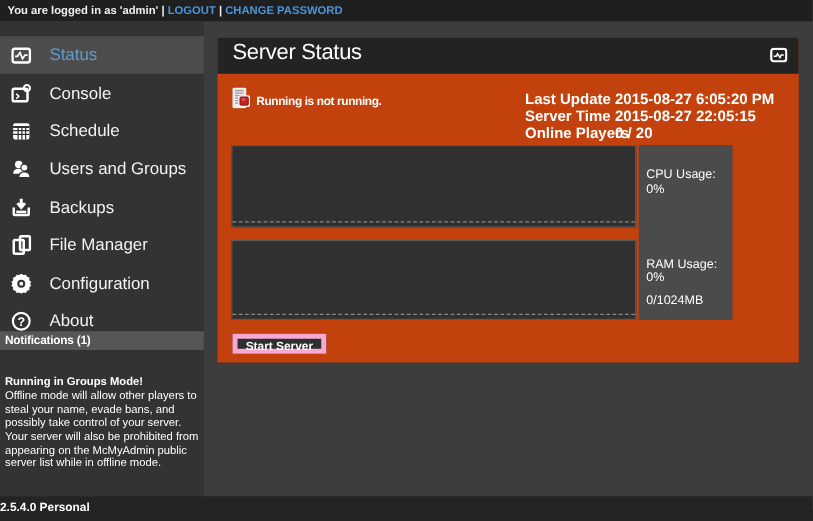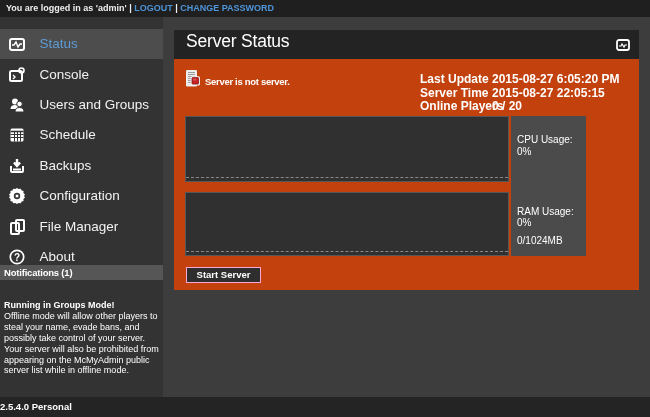--- a/index.html
+++ b/index.html
@@ -33,21 +33,21 @@
 .chart .dash { position:absolute; left:0; right:0; bottom:3px; height:0;
   border-top:1px dashed #888; }
 .cpuchart { top:86px; }
 .ramchart { top:162px; height:64px; }
 .lblbox { position:absolute; left:337px; width:75px; background:#4b4b4b; color:#fff;
   font-size:10px; line-height:11.6px; padding:18px 0 0 6px; }
 .cpubox { top:86px; height:76px; }
 .rambox { top:162px; height:64px; padding-top:13.5px; }
 .rambox .mb { margin-top:6px; }
 .startbtn { position:absolute; left:12px; top:237px; width:75px; height:16px;
-  border:1px solid #f9a8d4; background:#2e2e2e; color:#fff; font-size:9.5px;
+  border:4px solid #f9a8d4; background:#2e2e2e; color:#fff; font-size:9.5px;
   font-weight:bold; text-align:center; line-height:14px; }
 .bottombar { position:absolute; left:0; top:397px; width:650px; height:20px;
   background:#242424; color:#fff; font-size:9.5px; font-weight:bold;
   line-height:20px; padding-right:5px; }
 </style>
 </head>
 <body>
 <div class="topbar">You are logged in as 'admin' | <a href="#">LOGOUT</a> | <a href="#">CHANGE PASSWORD</a></div>
 
 <div class="sidebar">
@@ -62,63 +62,63 @@
     <li>
         <span class="ic"><svg width="16" height="16" viewBox="0 0 16 16">
       <rect x="1" y="4" width="12" height="10" rx="1.5" fill="none" stroke="#fff" stroke-width="2"></rect>
       <polyline points="4,8 6,10 4,12" fill="none" stroke="#fff" stroke-width="1.4"></polyline>
       <circle cx="12.5" cy="3.5" r="2.5" fill="none" stroke="#fff" stroke-width="1.6"></circle>
     </svg></span>
         <span class="tx">Console</span>
       </li>
     <li>
         <span class="ic"><svg width="16" height="16" viewBox="0 0 16 16">
-      <circle cx="6" cy="4.5" r="3" fill="#fff"></circle>
-      <path d="M1.5 12 Q1.5 8 6 8 Q10.5 8 10.5 12 Z" fill="#fff"></path>
-      <circle cx="10.5" cy="7" r="2.8" fill="#fff" stroke="#333" stroke-width="1"></circle>
-      <path d="M6 15 Q6 10.5 10.5 10.5 Q15 10.5 15 15 Z" fill="#fff" stroke="#333" stroke-width="1"></path>
-    </svg></span>
-        <span class="tx">Users and Groups</span>
-      </li>
-    <li>
-        <span class="ic"><svg width="16" height="16" viewBox="0 0 16 16">
       <rect x="1.5" y="1.5" width="13" height="13" rx="1.5" fill="#fff"></rect>
       <g stroke="#333" stroke-width="1">
         <line x1="1.5" y1="4.5" x2="14.5" y2="4.5" stroke-width="1.6"></line>
         <line x1="1.5" y1="7.5" x2="14.5" y2="7.5"></line>
         <line x1="1.5" y1="10.5" x2="14.5" y2="10.5"></line>
         <line x1="5.5" y1="4.5" x2="5.5" y2="14.5"></line>
         <line x1="8.5" y1="4.5" x2="8.5" y2="14.5"></line>
         <line x1="11.5" y1="4.5" x2="11.5" y2="14.5"></line>
       </g>
     </svg></span>
         <span class="tx">Schedule</span>
       </li>
     <li>
         <span class="ic"><svg width="16" height="16" viewBox="0 0 16 16">
+      <circle cx="6" cy="4.5" r="3" fill="#fff"></circle>
+      <path d="M1.5 12 Q1.5 8 6 8 Q10.5 8 10.5 12 Z" fill="#fff"></path>
+      <circle cx="10.5" cy="7" r="2.8" fill="#fff" stroke="#333" stroke-width="1"></circle>
+      <path d="M6 15 Q6 10.5 10.5 10.5 Q15 10.5 15 15 Z" fill="#fff" stroke="#333" stroke-width="1"></path>
+    </svg></span>
+        <span class="tx">Users and Groups</span>
+      </li>
+    <li>
+        <span class="ic"><svg width="16" height="16" viewBox="0 0 16 16">
       <path d="M8 1 L8 7 M5 4.5 L8 8 L11 4.5" fill="none" stroke="#fff" stroke-width="2.4"></path>
       <path d="M2 8 L2 13 Q2 14 3 14 L13 14 Q14 14 14 13 L14 8" fill="none" stroke="#fff" stroke-width="2"></path>
       <rect x="4" y="10.5" width="8" height="2" fill="#fff"></rect>
     </svg></span>
         <span class="tx">Backups</span>
       </li>
     <li>
         <span class="ic"><svg width="16" height="16" viewBox="0 0 16 16">
+      <rect x="2" y="4" width="8" height="11" rx="1" fill="none" stroke="#fff" stroke-width="2"></rect>
+      <rect x="7" y="1" width="8" height="11" rx="1" fill="none" stroke="#fff" stroke-width="2"></rect>
+    </svg></span>
+        <span class="tx">File Manager</span>
+      </li>
+    <li>
+        <span class="ic"><svg width="16" height="16" viewBox="0 0 16 16">
       <path fill="#fff" d="M8 0l1.7 1 2-.3 1 1.7 1.9.7-.2 2L16 6.6l-1 1.4 1 1.4-1.6 1.5.2 2-1.9.7-1 1.7-2-.3L8 16l-1.7-1-2 .3-1-1.7-1.9-.7.2-2L0 9.4 1 8 0 6.6l1.6-1.5-.2-2 1.9-.7 1-1.7 2 .3z"></path>
       <circle cx="8" cy="8" r="3.2" fill="#333"></circle>
       <rect x="6.7" y="6.7" width="2.6" height="2.6" fill="#fff"></rect>
     </svg></span>
         <span class="tx">Configuration</span>
-      </li>
-    <li>
-        <span class="ic"><svg width="16" height="16" viewBox="0 0 16 16">
-      <rect x="2" y="4" width="8" height="11" rx="1" fill="none" stroke="#fff" stroke-width="2"></rect>
-      <rect x="7" y="1" width="8" height="11" rx="1" fill="none" stroke="#fff" stroke-width="2"></rect>
-    </svg></span>
-        <span class="tx">File Manager</span>
       </li>
     <li>
         <span class="ic"><svg width="16" height="16" viewBox="0 0 16 16">
       <circle cx="8" cy="8" r="6.7" fill="none" stroke="#fff" stroke-width="1.7"></circle>
       <text x="8" y="11.5" font-family="Liberation Sans" font-size="10" font-weight="bold" fill="#fff" text-anchor="middle">?</text>
     </svg></span>
         <span class="tx">About</span>
       </li>
   </ul>
   <div class="notifhead">Notifications (1)</div>
@@ -148,21 +148,21 @@
         <line x1="3" y1="6.5" x2="10" y2="6.5"></line>
           <line x1="3" y1="8.5" x2="6" y2="8.5"></line>
         <line x1="3" y1="10.5" x2="6" y2="10.5"></line>
           <line x1="3" y1="12.5" x2="6" y2="12.5"></line>
       </g>
       <rect x="5.6" y="6.2" width="9.4" height="9.3" rx="1.5" fill="#f5f5f5"></rect>
       <rect x="7" y="7.6" width="6.6" height="6.5" rx="0.8" fill="#c42424" stroke="#8c1212" stroke-width="0.8"></rect>
       <rect x="8.2" y="8.6" width="3" height="2" fill="#e06060" opacity="0.8"></rect>
     </svg>
   </div>
-  <span class="stxt">Server is not server.</span>
+  <span class="stxt">Running is not running.</span>
   <div class="inforow" style="left:214px; top:42px;">Last Update</div>
   <div class="inforow" style="left:286px; top:42px;">2015-08-27 6:05:20 PM</div>
   <div class="inforow" style="left:214px; top:55.7px;">Server Time</div>
   <div class="inforow" style="left:286px; top:55.7px;">2015-08-27 22:05:15</div>
   <div class="inforow" style="left:214px; top:69.4px;">Online Players</div>
   <div class="inforow" style="left:286px; top:69.4px;">0 / 20</div>
   <div class="chart cpuchart">
       <div class="dash"></div>
     </div>
   <div class="lblbox cpubox">CPU Usage:<br>0%</div>

